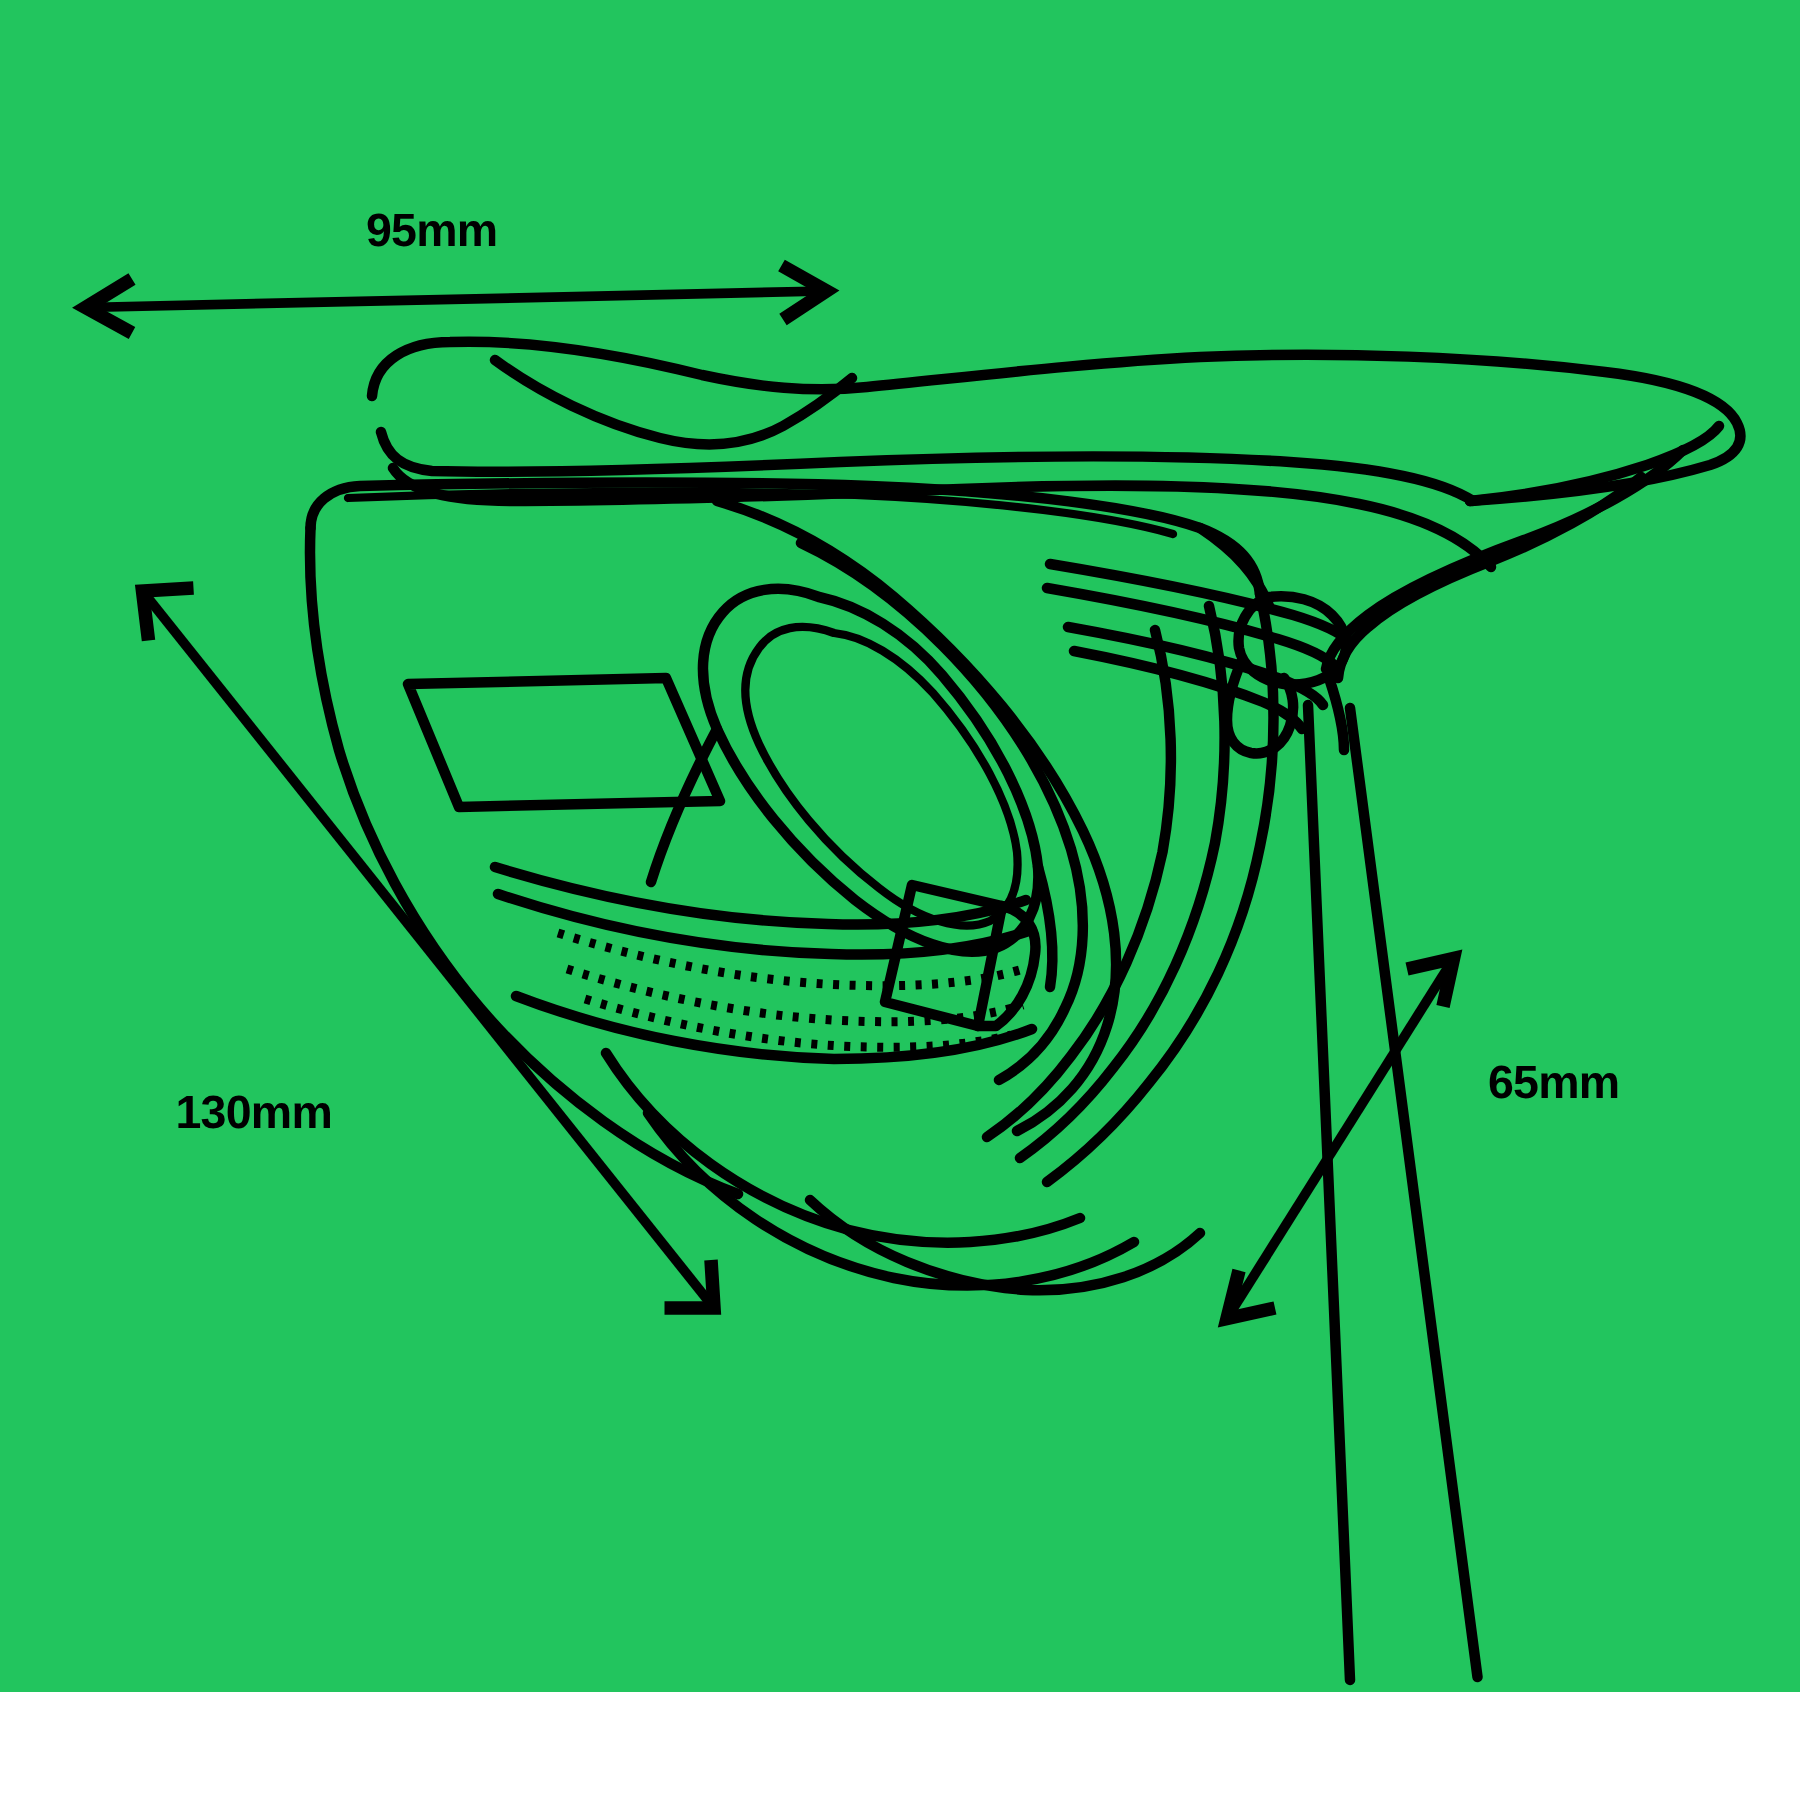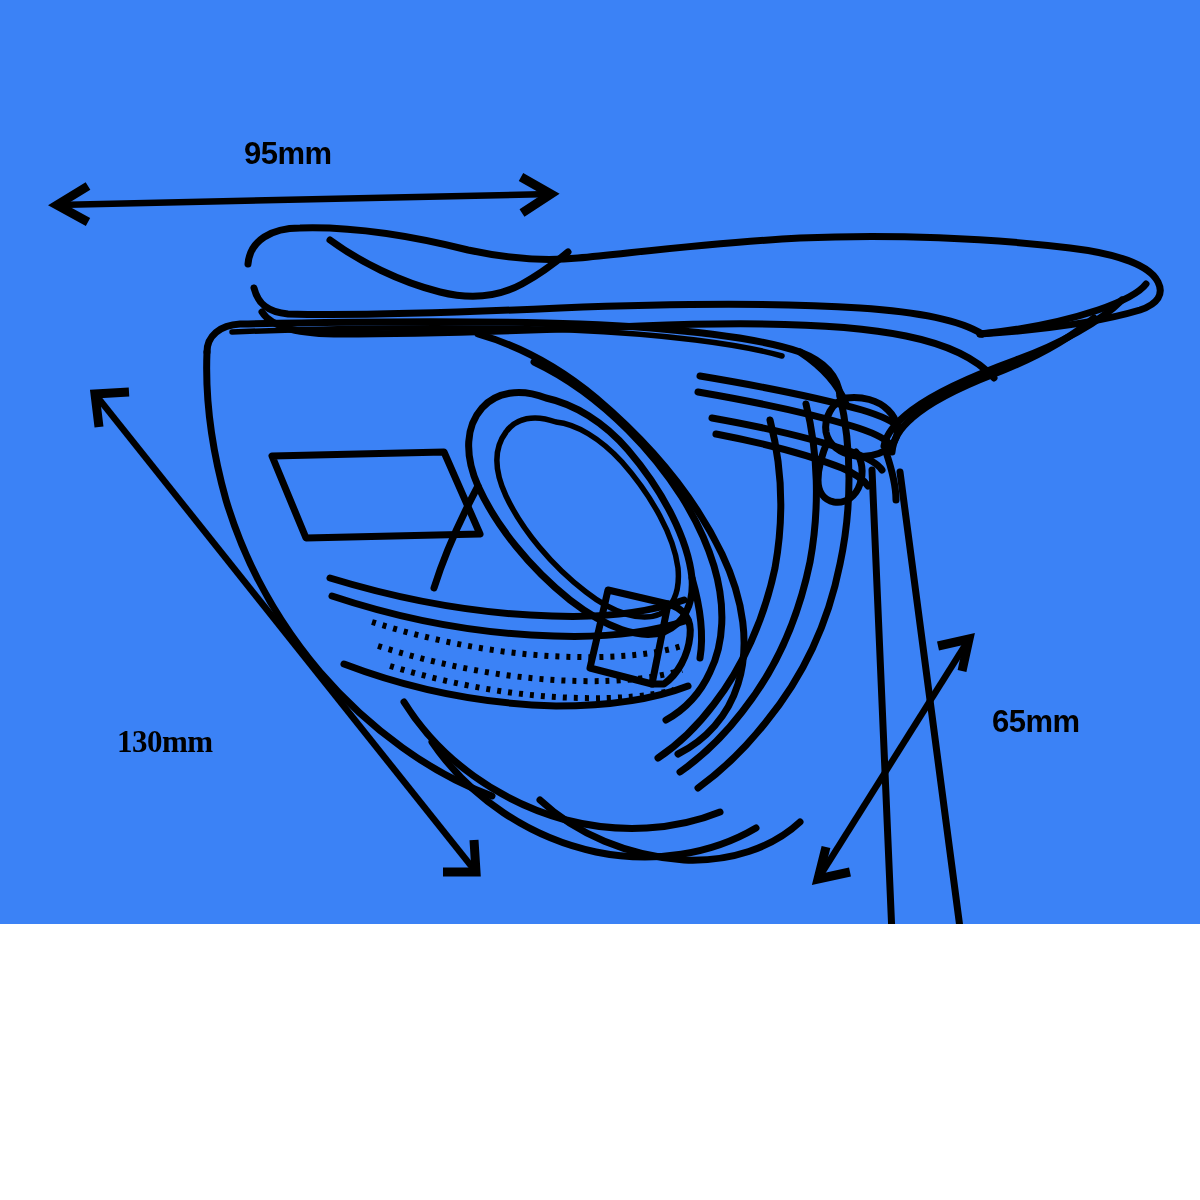--- a/index.html
+++ b/index.html
@@ -7,22 +7,22 @@
     margin: 0;
     padding: 0;
     background: #ffffff;
   }
   body {
     font-family: "Liberation Sans", sans-serif;
   }
   #diagram-root {
     position: relative;
     width: 1200px;
-    height: 924px;
-    background: #3b82f6;
+    height: 1128px;
+    background: #22c55e;
     overflow: hidden;
   }
   #diagram-svg {
     position: absolute;
     top: 0;
     left: 0;
     width: 1200px;
     height: 1200px;
     display: block;
   }
@@ -30,21 +30,21 @@
     position: absolute;
     font-family: "Liberation Sans", sans-serif;
     font-weight: bold;
     font-size: 31px;
     letter-spacing: -0.5px;
     color: #000000;
     white-space: nowrap;
     line-height: 1;
   }
   #label-width  { left: 244px; top: 138px; }
-  #label-length { left: 117px; top: 726px; font-family: Liberation Serif, serif; }
+  #label-length { left: 117px; top: 726px; }
   #label-depth  { left: 992px; top: 706px; }
 </style>
 </head>
 <body>
 
 <div id="diagram-root">
 
   <svg id="diagram-svg" viewBox="0 0 1200 1200" xmlns="http://www.w3.org/2000/svg">
 
     <defs>

